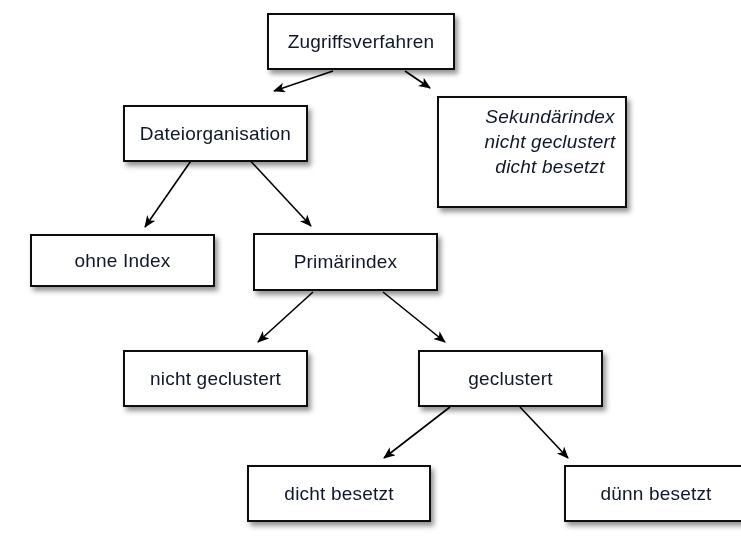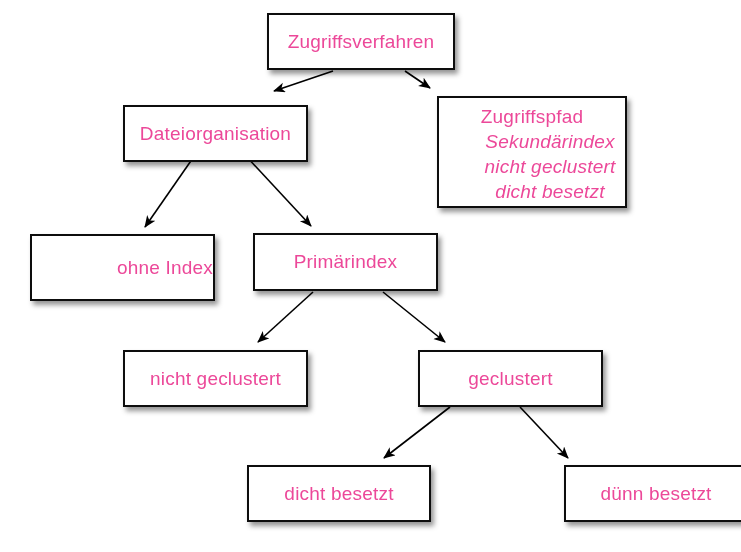--- a/index.html
+++ b/index.html
@@ -26,30 +26,30 @@
   .node {
     position: absolute;
     box-sizing: border-box;
     background: #ffffff;
     border: 2.5px solid #0d0d0d;
     box-shadow: 3px 4px 5px rgba(0,0,0,0.42);
     display: flex;
     align-items: center;
     justify-content: center;
     font-size: 19px;
-    color: #ec4899;
+    color: #0f172a;
     text-align: center;
     letter-spacing: 0.2px;
   }
   .node-zugriffsverfahren { left: 267px; top: 13px;  width: 188px; height: 57px; }
   .node-dateiorganisation { left: 123px; top: 105px;  width: 185px; height: 57px; }
   .node-zugriffspfad      { left: 437px; top: 96px;  width: 190px; height: 112px;
                             flex-direction: column; justify-content: flex-start;
                             padding-top: 6px; line-height: 25px; }
-  .node-ohne-index        { left: 30px;  top: 234px; width: 185px; height: 67px; justify-content: flex-end; }
+  .node-ohne-index        { left: 30px;  top: 234px; width: 185px; height: 53px; }
   .node-primaerindex      { left: 253px; top: 233px; width: 185px; height: 58px; }
   .node-nicht-geclustert  { left: 123px; top: 350px; width: 185px; height: 57px; }
   .node-geclustert        { left: 418px; top: 350px; width: 185px; height: 57px; }
   .node-dicht-besetzt     { left: 247px; top: 465px; width: 184px; height: 57px; }
   .node-duenn-besetzt     { left: 516px; top: 465px; width: 184px; height: 57px; margin-left: 48px; }
   .sub-italic { font-style: italic; margin-left: 36px; }
 </style>
 </head>
 <body>
 
@@ -73,21 +73,20 @@
 
   <div class="node node-zugriffsverfahren">
     <span>Zugriffsverfahren</span>
   </div>
 
   <div class="node node-dateiorganisation">
     <span>Dateiorganisation</span>
   </div>
 
   <div class="node node-zugriffspfad">
-    <span>Zugriffspfad</span>
     <span class="sub-italic">Sekundärindex</span>
     <span class="sub-italic">nicht geclustert</span>
     <span class="sub-italic">dicht besetzt</span>
   </div>
 
   <div class="node node-ohne-index">
     <span>ohne Index</span>
   </div>
 
   <div class="node node-primaerindex">

